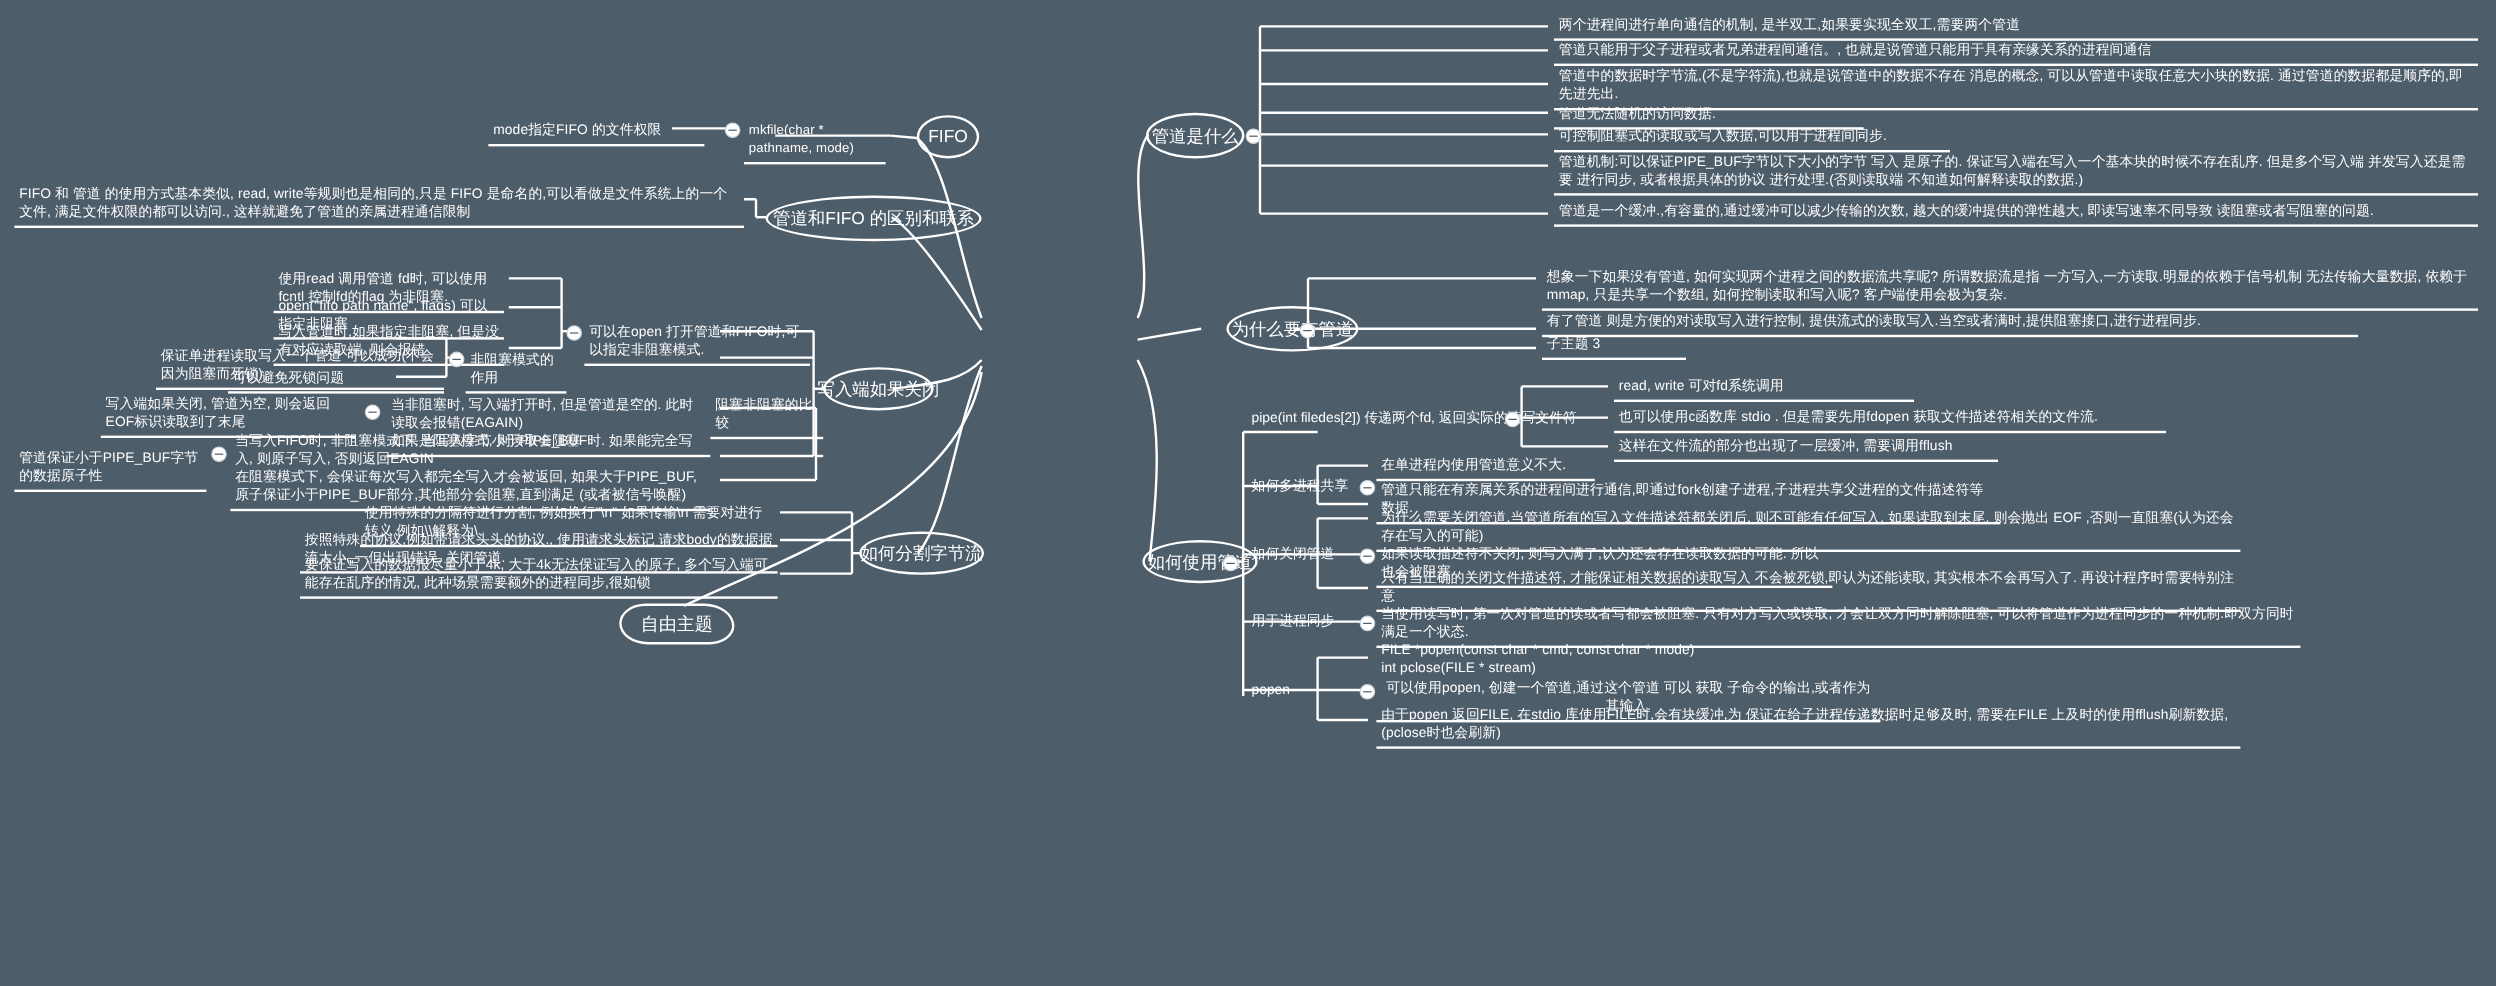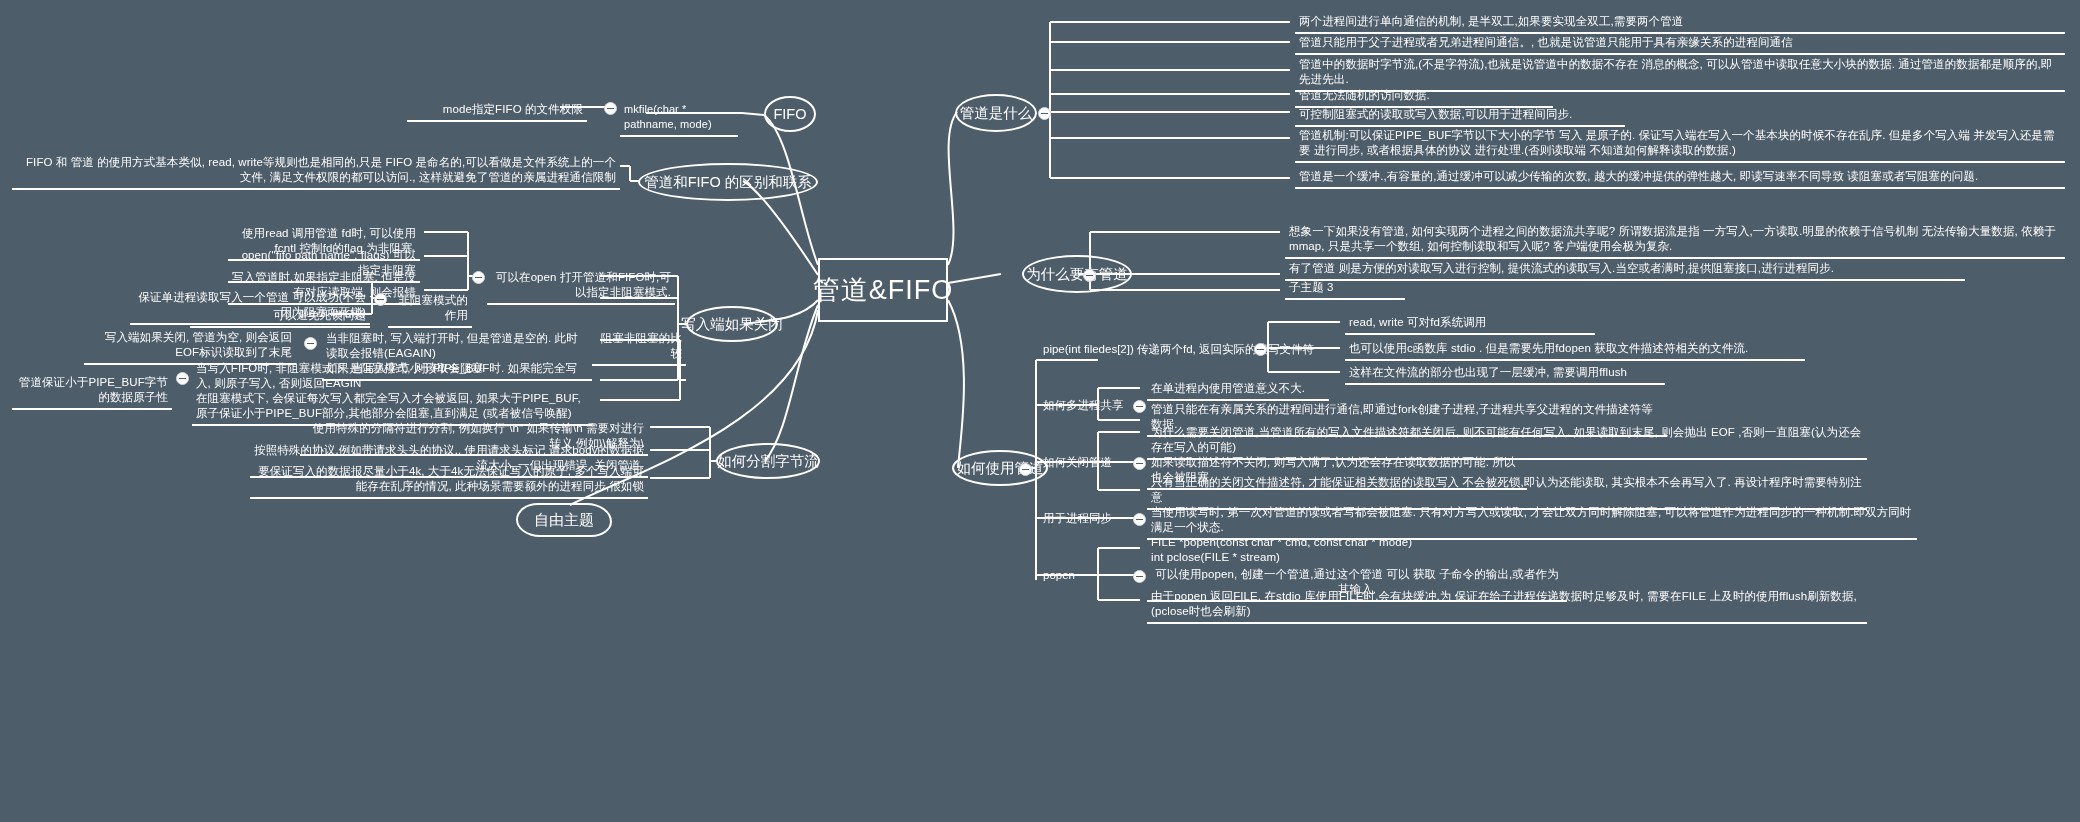--- a/index.html
+++ b/index.html
@@ -46,21 +46,21 @@
   
   .leaf{
     font-size:11.5px;
     line-height:15px;
     padding:2px 4px 3px 4px;
     border-bottom:2.5px solid #ffffff;
     white-space:pre-wrap;
     letter-spacing:0.1px;
   }
   .leaf.noline{border-bottom:none;}
-  .leaf.ralign{text-align:right;}
+  .leaf.ralign{}
   .midtext{
     font-size:11.5px;line-height:15px;padding:1px 3px;white-space:nowrap;
   }
 
   
   .knob{
     position:absolute;width:11px;height:11px;border-radius:50%;
     background:#ffffff;border:1px solid #cfd6dc;
   }
   .knob:after{
@@ -134,23 +134,20 @@
 
       <path d="M686 380 L 680 380"></path>
       <path d="M680 340 L 680 400 M680 340 L 600 340 M680 400 L 600 400"></path>
       <path d="M186 375 L 178 375"></path>
 
       <path d="M718 461 L 710 461"></path>
       <path d="M710 427 L 710 478 M710 427 L 650 427 M710 450 L 650 450 M710 478 L 650 478"></path>
     </g>
   </svg>
 
-  <div class="node root" style="left:818px;top:258px;width:130px;height:64px;">
-    <span>管道&amp;FIFO</span>
-  </div>
 
   <div class="node ellipse" style="left:955px;top:94px;width:82px;height:38px;">
     <span>管道是什么</span>
   </div>
   <div class="knob" style="left:1038px;top:107px;"></div>
 
   <div class="node leaf" style="left:1295px;top:12px;width:770px;">两个进程间进行单向通信的机制, 是半双工,如果要实现全双工,需要两个管道</div>
   <div class="node leaf" style="left:1295px;top:33px;width:770px;">管道只能用于父子进程或者兄弟进程间通信。, 也就是说管道只能用于具有亲缘关系的进程间通信</div>
   <div class="node leaf" style="left:1295px;top:55px;width:770px;">管道中的数据时字节流,(不是字符流),也就是说管道中的数据不存在 消息的概念, 可以从管道中读取任意大小块的数据. 通过管道的数据都是顺序的,即先进先出.</div>
   <div class="node leaf" style="left:1295px;top:86px;width:258px;">管道无法随机的访问数据.</div>

